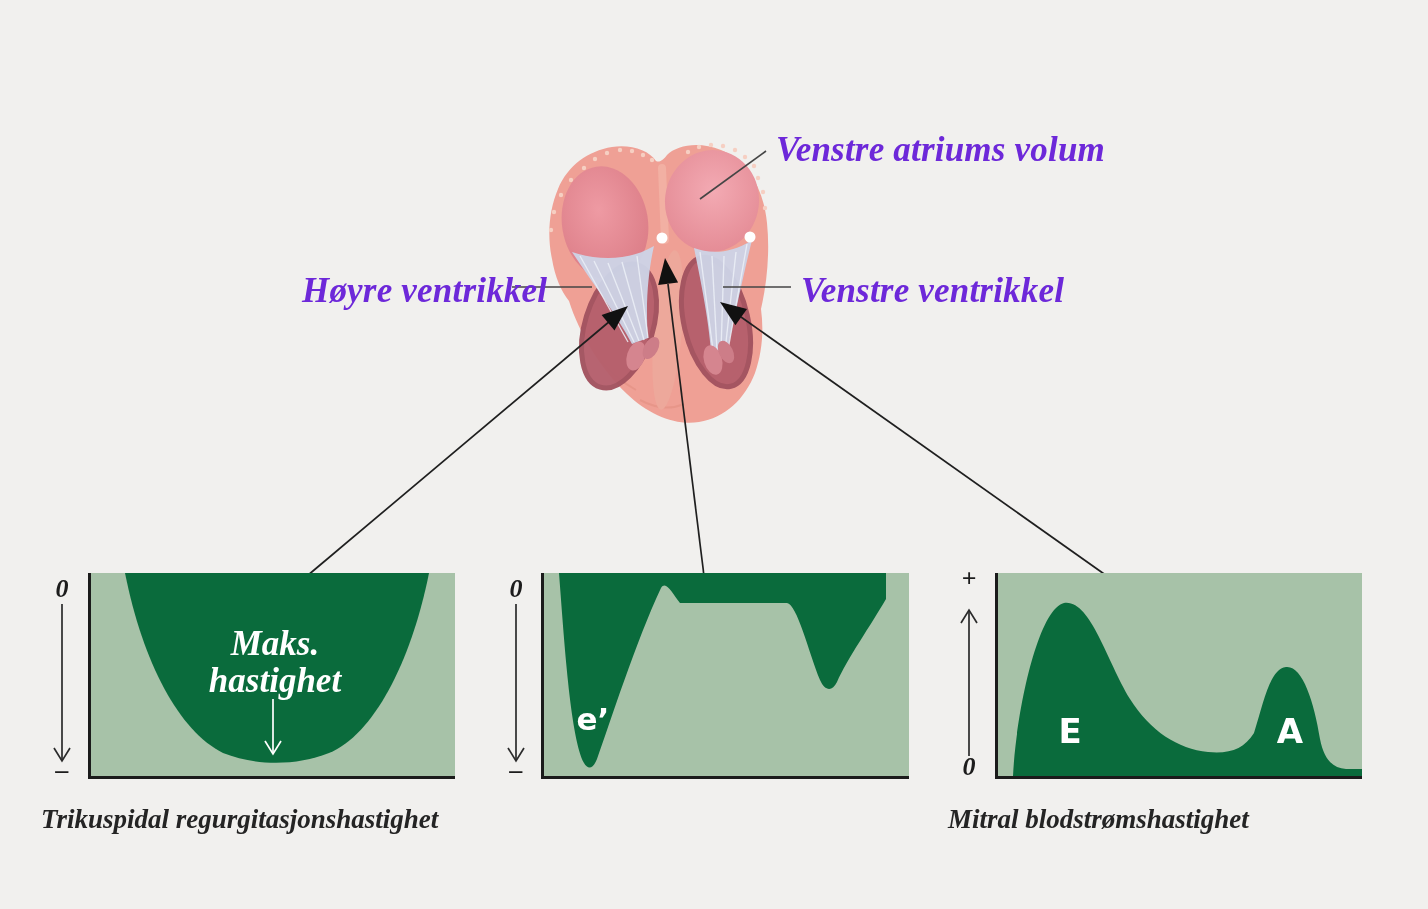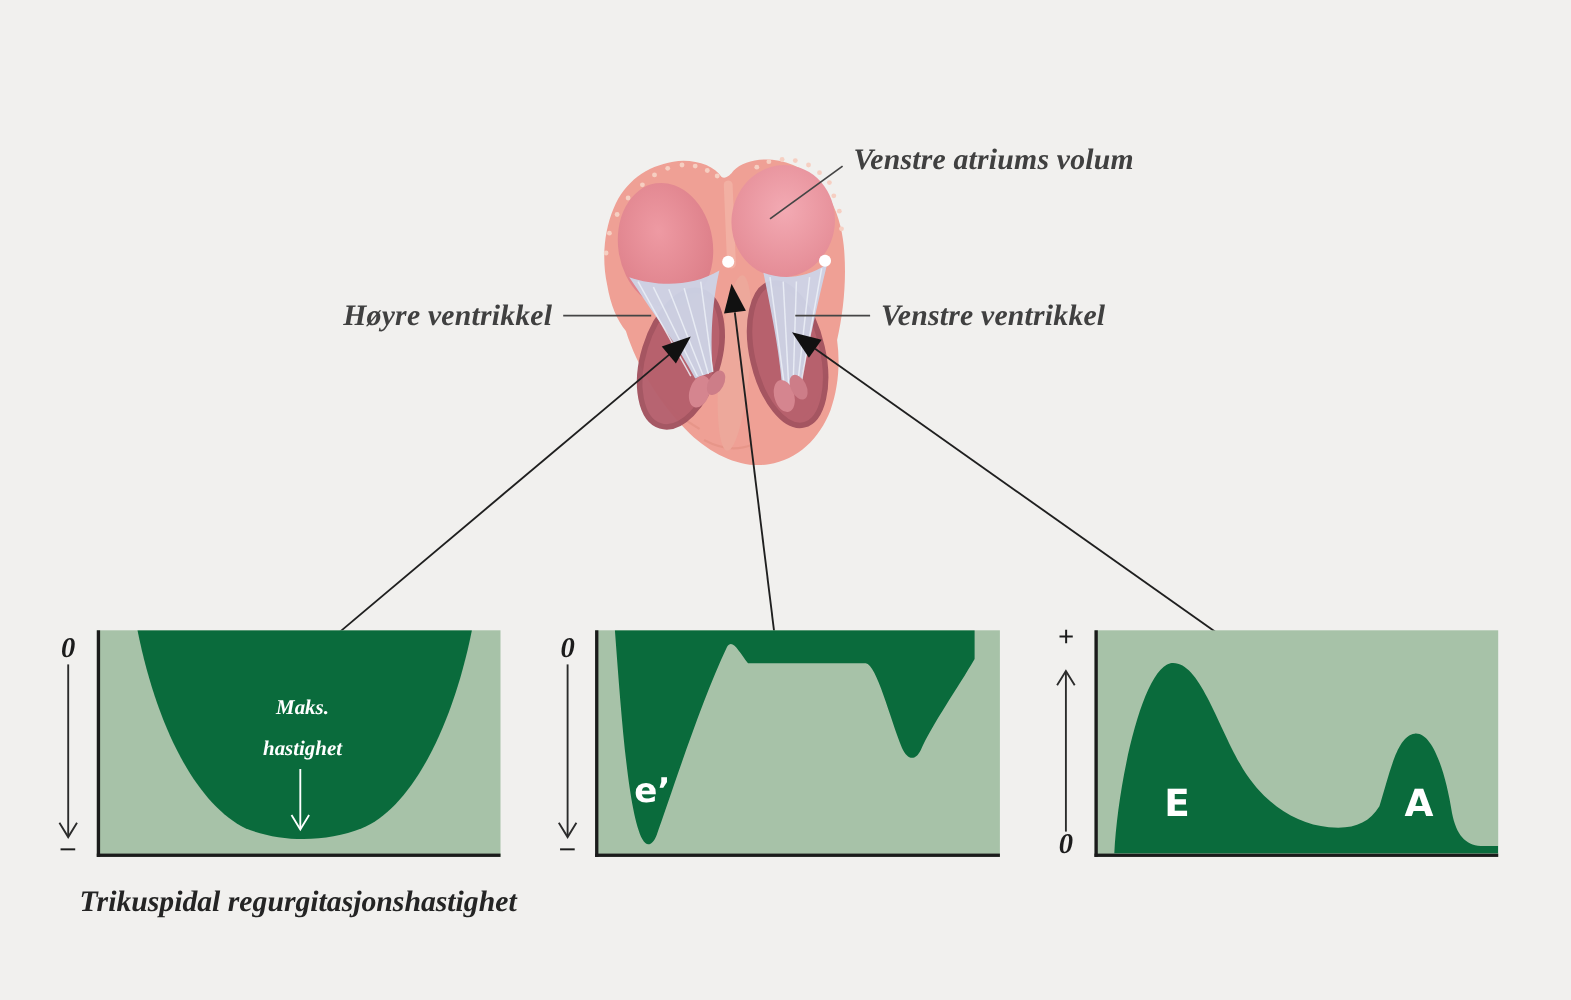--- a/index.html
+++ b/index.html
@@ -1,28 +1,28 @@
 <!DOCTYPE html>
 <html><head>
 <meta charset="utf-8">
 <style>
   html,body{margin:0;padding:0;background:#f1f0ee;}
   .stage{position:relative;width:1428px;height:909px;background:#f1f0ee;overflow:hidden;
          font-family:"Liberation Serif","DejaVu Serif",serif;}
   .overlay{position:absolute;left:0;top:0;width:1428px;height:909px;pointer-events:none;}
-  .lbl{position:absolute;font-style:italic;font-weight:600;font-size:27px;color:#404040;
+  .lbl{position:absolute;font-style:italic;font-weight:600;font-size:35px;color:#6d28d9;
        white-space:nowrap;letter-spacing:.2px;}
-  .caption{position:absolute;top:804px;width:460px;text-align:center;font-style:italic;
+  .caption{position:absolute;top:804px;width:460px;text-align:left;font-style:italic;
            font-weight:600;font-size:27px;color:#242424;white-space:nowrap;}
   .axis-lab{position:absolute;width:40px;text-align:center;font-style:italic;font-weight:600;
             font-size:26px;color:#1c1c1c;line-height:26px;}
   .panel{position:absolute;top:573px;height:206px;background:#a7c2a8;border-left:3px solid #1b1b1b;
          border-bottom:3px solid #1b1b1b;box-sizing:border-box;}
   .panel svg{position:absolute;left:0;top:0;width:100%;height:100%;display:block;}
-  .wave-ann{position:absolute;color:#ffffff;font-style:italic;font-weight:600;font-size:19px;
+  .wave-ann{position:absolute;color:#ffffff;font-style:italic;font-weight:600;font-size:35px;
             line-height:37px;width:200px;text-align:center;white-space:pre-line;}
   .wave-letter{position:absolute;color:#ffffff;font-family:"DejaVu Sans","Liberation Sans",sans-serif;
                font-weight:700;width:60px;text-align:center;}
 </style>
 </head>
 <body>
 
 <div class="stage">
 
   <svg class="overlay" viewBox="0 0 1428 909">
@@ -182,14 +182,15 @@
   <div class="panel" style="left:995px;width:367px;">
     <svg viewBox="0 0 364 203" preserveAspectRatio="none">
       <path fill="#0a6b3c" d="M15,203 C18,140 40,36 66,30 C92,26 108,86 132,126
                C152,158 180,176 210,179 C232,181 246,176 256,160
                C266,128 272,96 288,94 C304,92 316,128 322,166
                C326,186 334,195 348,196 L364,196 L364,203 Z"></path>
     </svg>
     <div class="wave-letter" style="left:42px;top:138px;font-size:34px;">E</div>
     <div class="wave-letter" style="left:262px;top:138px;font-size:34px;">A</div>
   </div>
+  <div class="caption" style="left:948px;">Mitral blodstrømshastighet</div>
 
 </div>
 
 </body></html>

